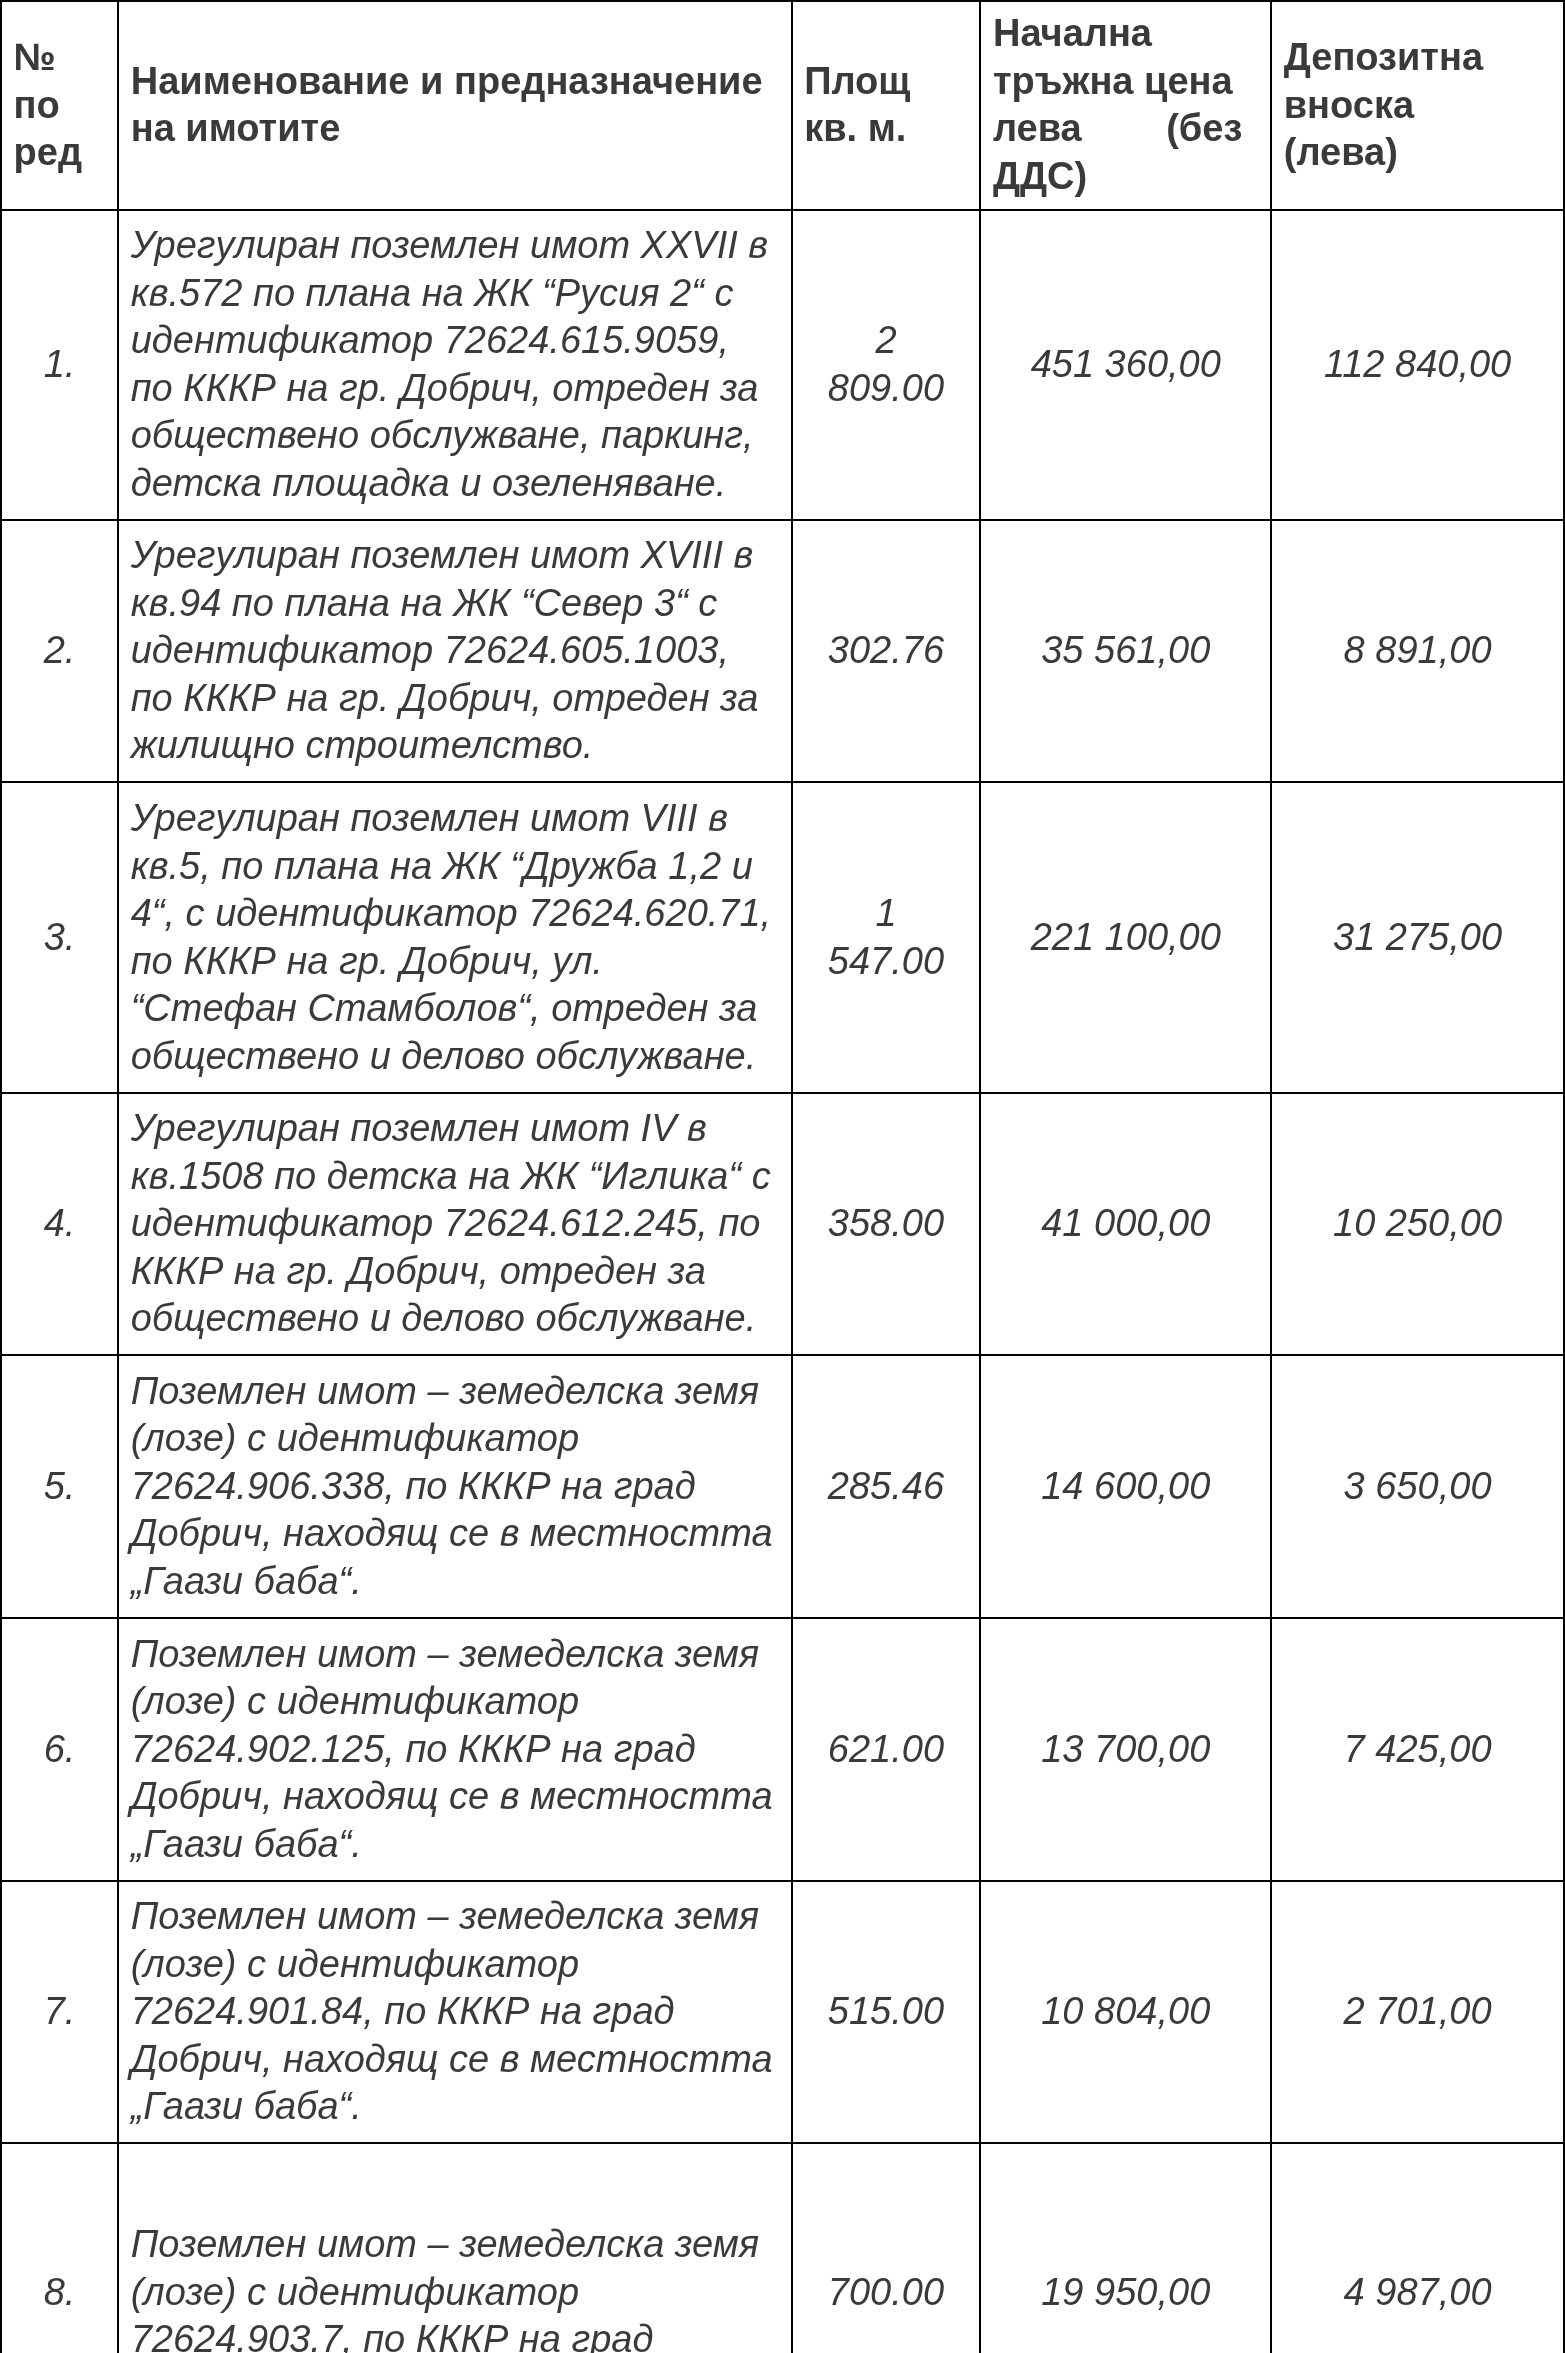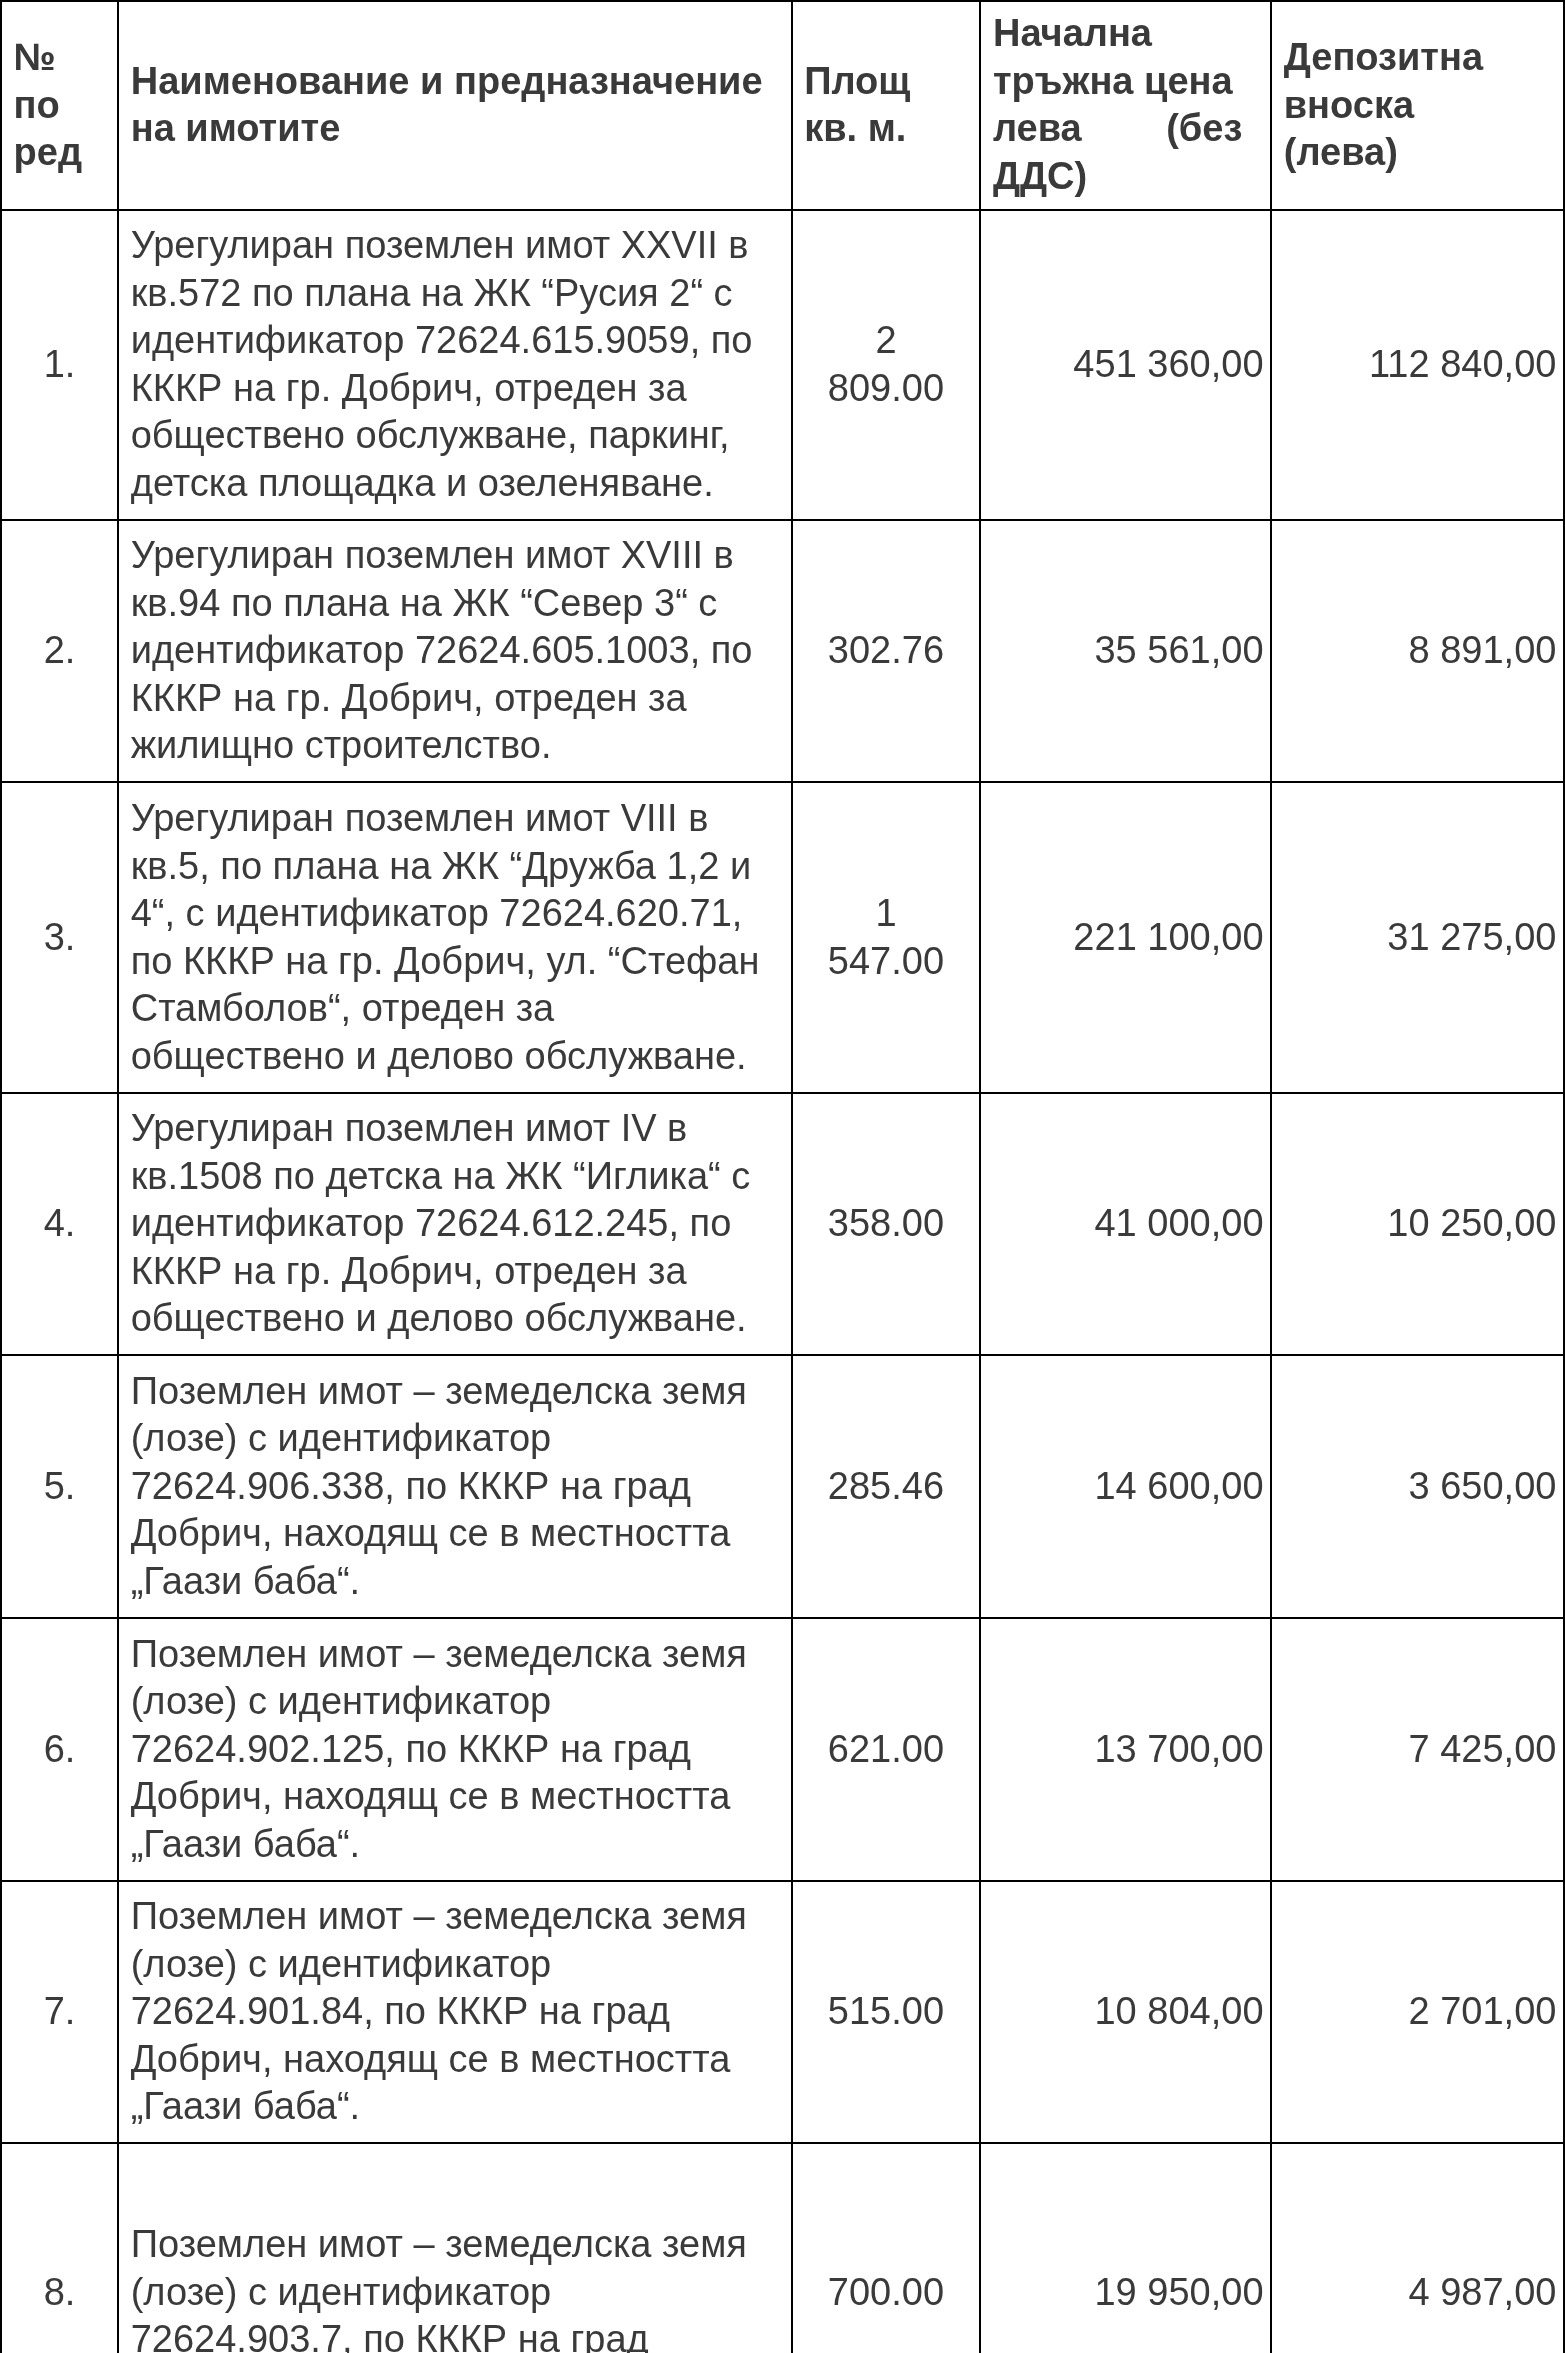--- a/index.html
+++ b/index.html
@@ -28,36 +28,37 @@
   .props th {
     font-weight: bold;
     text-align: left;
     vertical-align: middle;
     padding: 8.3px 11.6px;
     white-space: pre-wrap;
     color: #3a3a3a;
   }
   .props td {
     vertical-align: middle;
+    font-style: italic;
   }
   .cell-num {
     text-align: center;
     padding: 8.3px 5px;
   }
   .cell-name {
     text-align: left;
     padding: 11.6px 11.6px;
   }
   .cell-area {
     text-align: center;
     white-space: pre-wrap;
     padding: 8.3px 5px;
   }
   .cell-price, .cell-deposit {
-    text-align: right;
+    text-align: center;
     padding: 8.3px 6.6px;
   }
   tr.last-row td {
     height: 273px;
   }
 </style>
 </head>
 <body>
 
 <table class="props">

